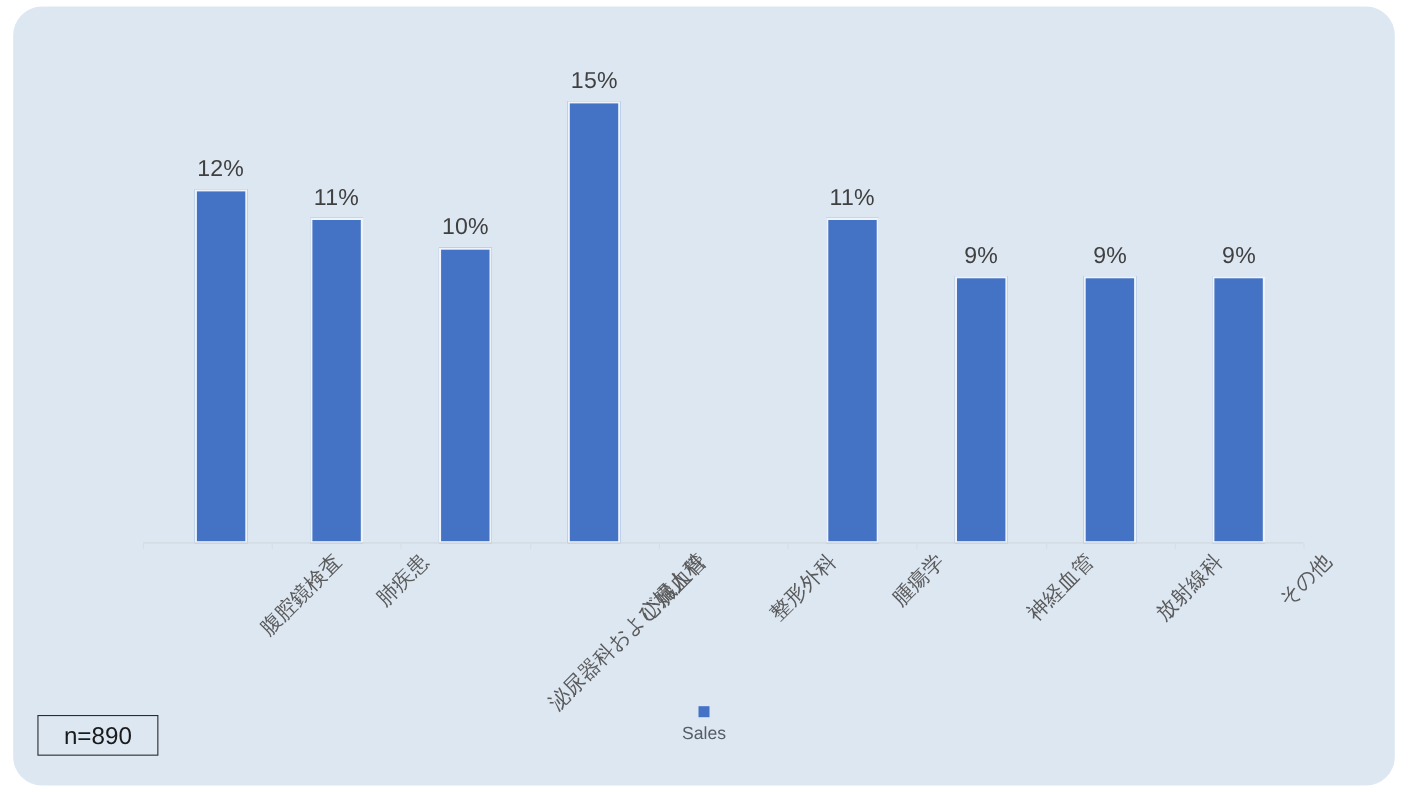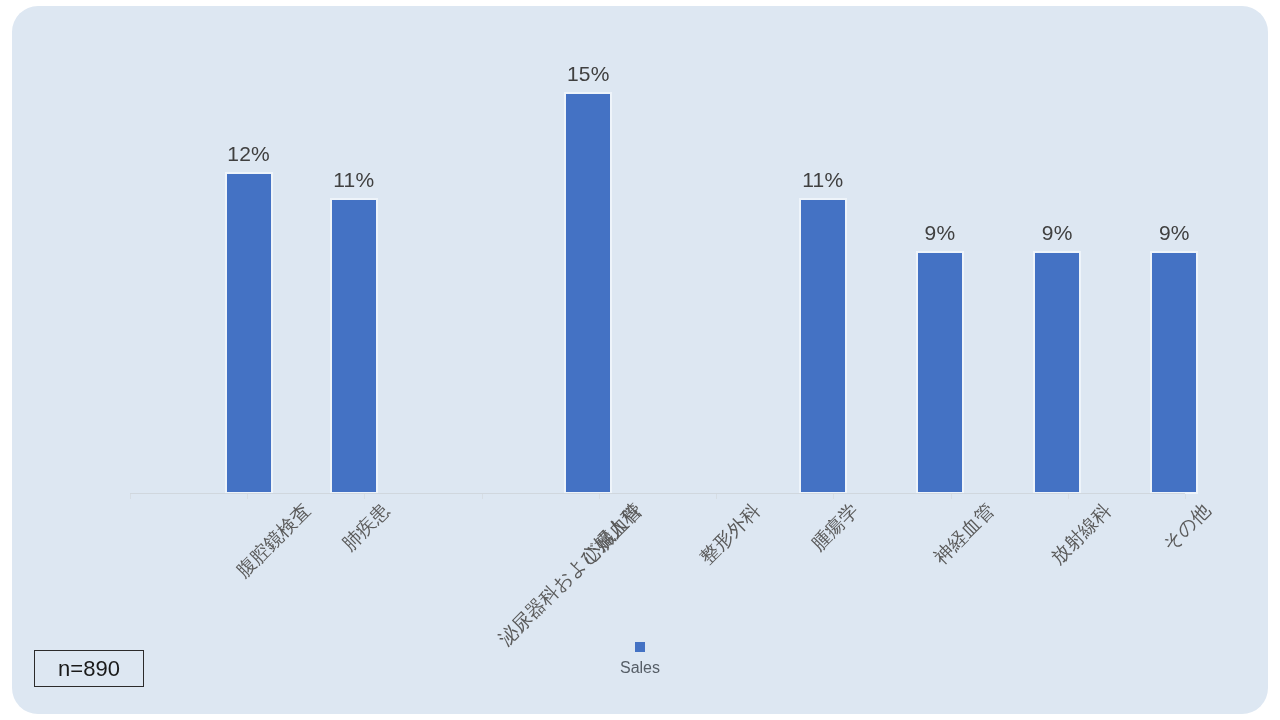--- a/index.html
+++ b/index.html
@@ -40,21 +40,20 @@
     width: 115px;
     height: 100%;
   }
 
   .bar-wrap {
     position: absolute;
     bottom: 0;
     left: 50%;
     transform: translateX(-50%);
     width: 44px;
-    margin-left: 48px;
   }
 
   .bar-rect {
     width: 44px;
     background: #4472c4;
     border: 2px solid #eef4fa;
     box-sizing: content-box;
     margin-left: -2px;
   }
 
@@ -154,20 +153,26 @@
       <div class="bar-slot" style="left: 12px; width: 117.222px;">
         <div class="bar-wrap">
           <div class="bar-rect" title="腹腔鏡検査 12%" style="height: 318px; background: rgb(68, 114, 196); border-color: rgb(238, 244, 250);"></div>
           <div class="bar-value" style="bottom: 328px;">12%</div>
         </div>
       </div>
       <div class="bar-slot" style="left: 117.222px; width: 117.222px;">
         <div class="bar-wrap">
           <div class="bar-rect" title="肺疾患 11%" style="height: 292px; background: rgb(68, 114, 196); border-color: rgb(238, 244, 250);"></div>
           <div class="bar-value" style="bottom: 302px;">11%</div>
+        </div>
+      </div>
+      <div class="bar-slot" style="left: 234.444px; width: 117.222px;">
+        <div class="bar-wrap">
+          <div class="bar-rect" title="泌尿器科および婦人科 10%" style="height: 265px; background: rgb(68, 114, 196); border-color: rgb(238, 244, 250);"></div>
+          <div class="bar-value" style="bottom: 275px;">10%</div>
         </div>
       </div>
       <div class="bar-slot" style="left: 351.667px; width: 117.222px;">
         <div class="bar-wrap">
           <div class="bar-rect" title="心臓血管 15%" style="height: 398px; background: rgb(68, 114, 196); border-color: rgb(238, 244, 250);"></div>
           <div class="bar-value" style="bottom: 408px;">15%</div>
         </div>
       </div>
       <div class="bar-slot" style="left: 586.111px; width: 117.222px;">
         <div class="bar-wrap">

